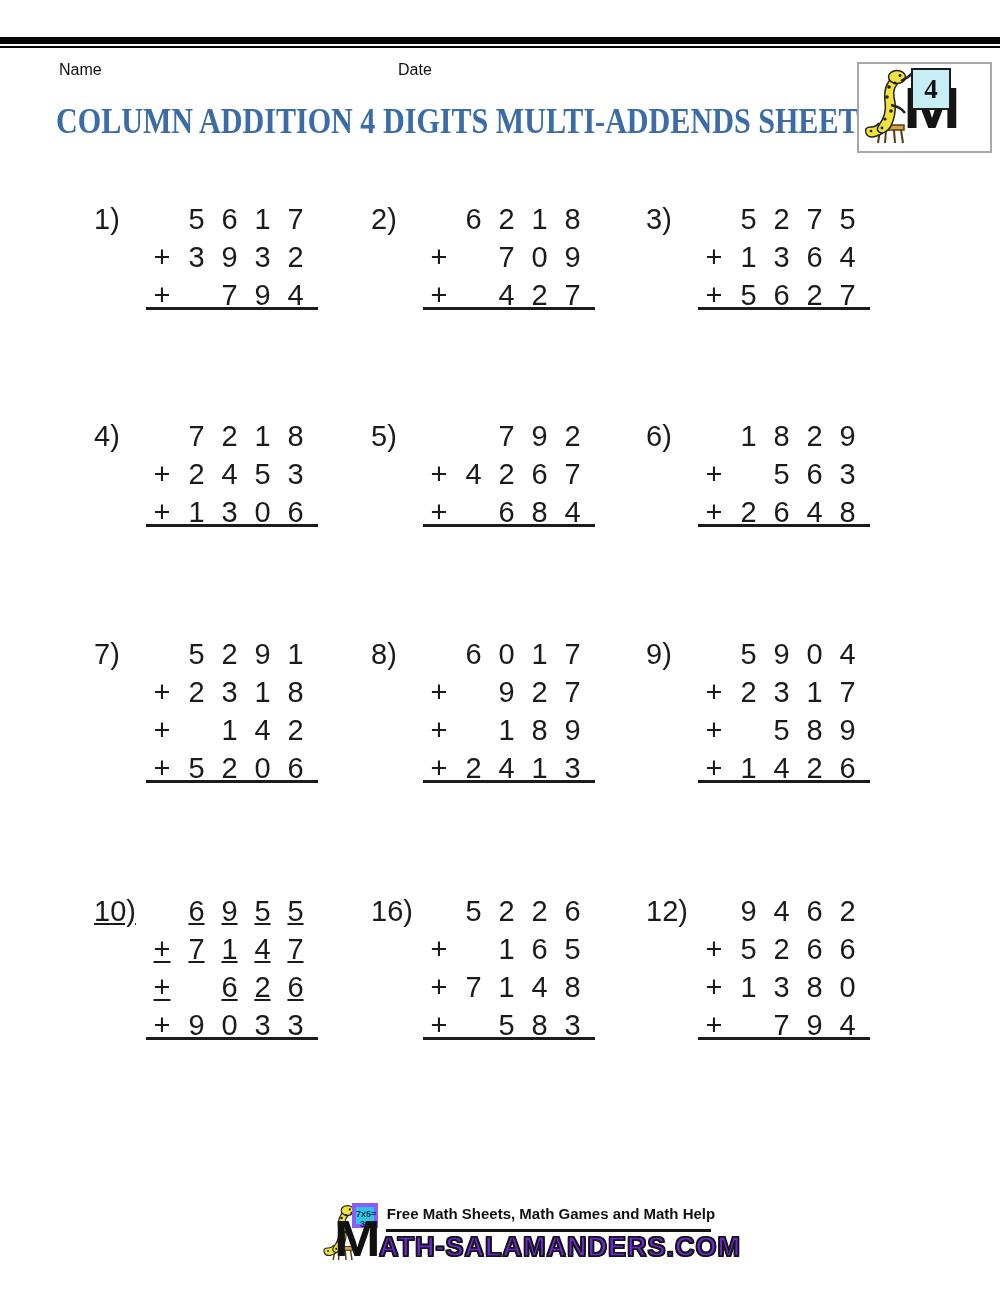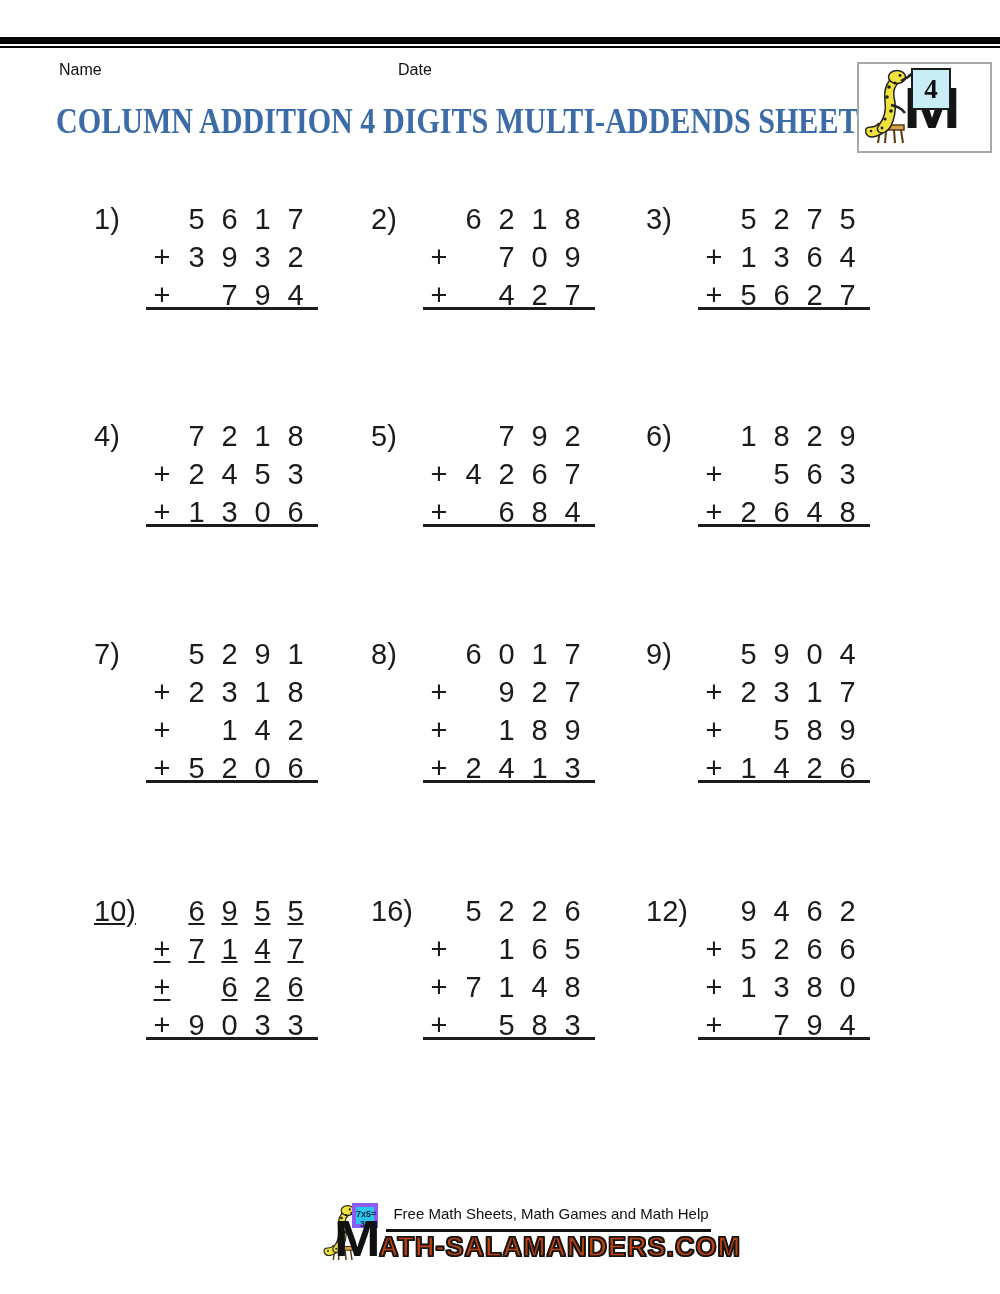--- a/index.html
+++ b/index.html
@@ -39,24 +39,24 @@
   .answer-line{position:absolute;left:60px;width:172px;height:3px;background:#1c1c1c;}
 
   
   .footer-salamander{position:absolute;left:320px;top:1203px;}
   .footer-board{position:absolute;left:352px;top:1203px;width:26px;height:25px;background:#2cc6e8;
                 border:4px solid #8b5cf6;color:#0a2a4a;font-size:9px;font-weight:700;line-height:1.15;
                 text-align:center;box-sizing:border-box;padding-top:2px;}
   .footer-m{position:absolute;left:334px;top:1214px;font-size:50px;font-weight:700;color:#111;
             line-height:1;transform:scaleX(1.12);transform-origin:left top;}
   .footer-tagline{position:absolute;left:551px;top:1205px;transform:translateX(-50%);
-                  font-size:15px;font-weight:400;color:#111;white-space:nowrap;}
+                  font-size:15px;font-weight:700;color:#111;white-space:nowrap;}
   .footer-rule{position:absolute;left:386px;top:1229px;width:325px;height:3px;background:#111;}
   .footer-wordmark{position:absolute;left:379px;top:1232px;font-size:27px;font-weight:700;
-                   letter-spacing:1px;color:#c2410c;white-space:nowrap;
+                   letter-spacing:1px;color:#6d28d9;white-space:nowrap;
                    -webkit-text-stroke:1.6px #151515;
                    text-shadow:-1px -1px 0 #151515,1px -1px 0 #151515,-1px 1px 0 #151515,1px 1px 0 #151515;}
   .hidden-defs{position:absolute;width:0;height:0;overflow:hidden;}
 </style>
 </head>
 <body>
 
 <svg class="hidden-defs" aria-hidden="true">
   <defs>
     <symbol id="salamander" viewBox="0 0 60 80">

